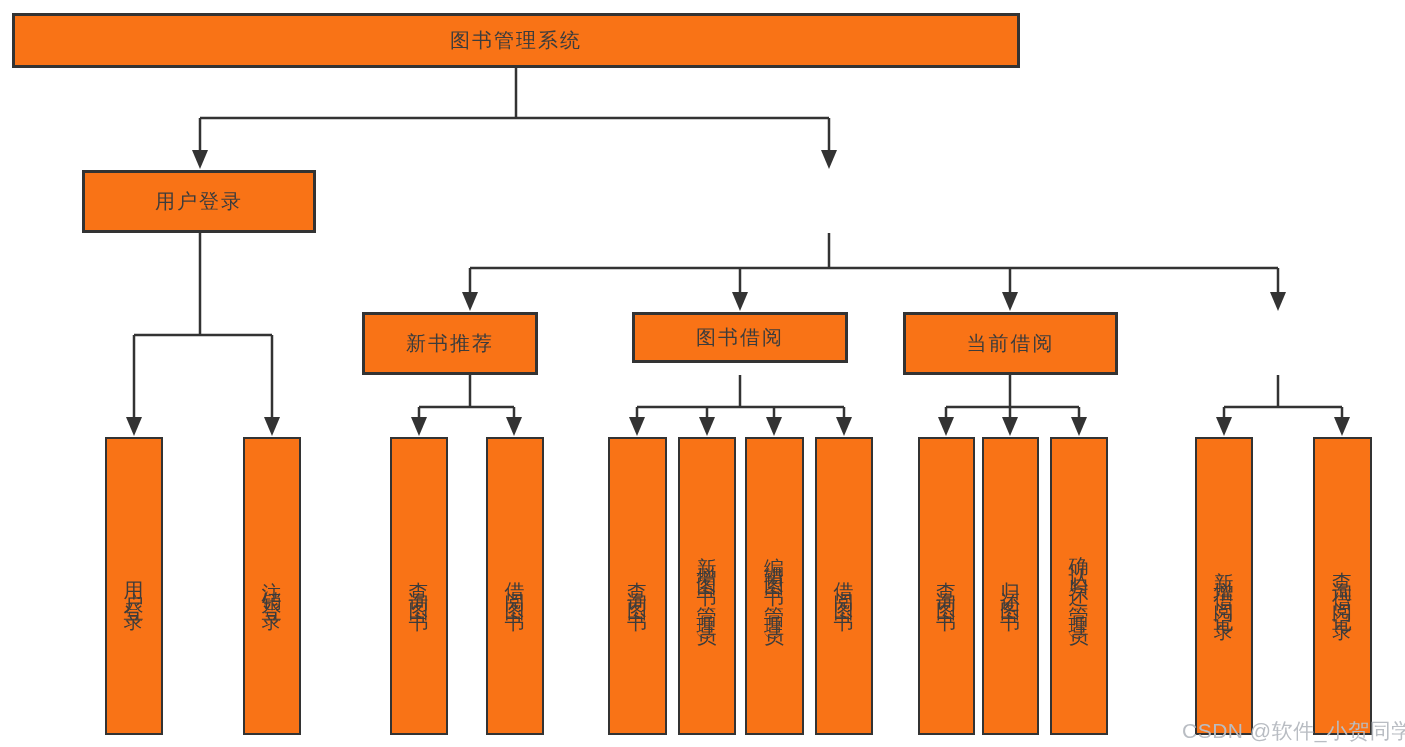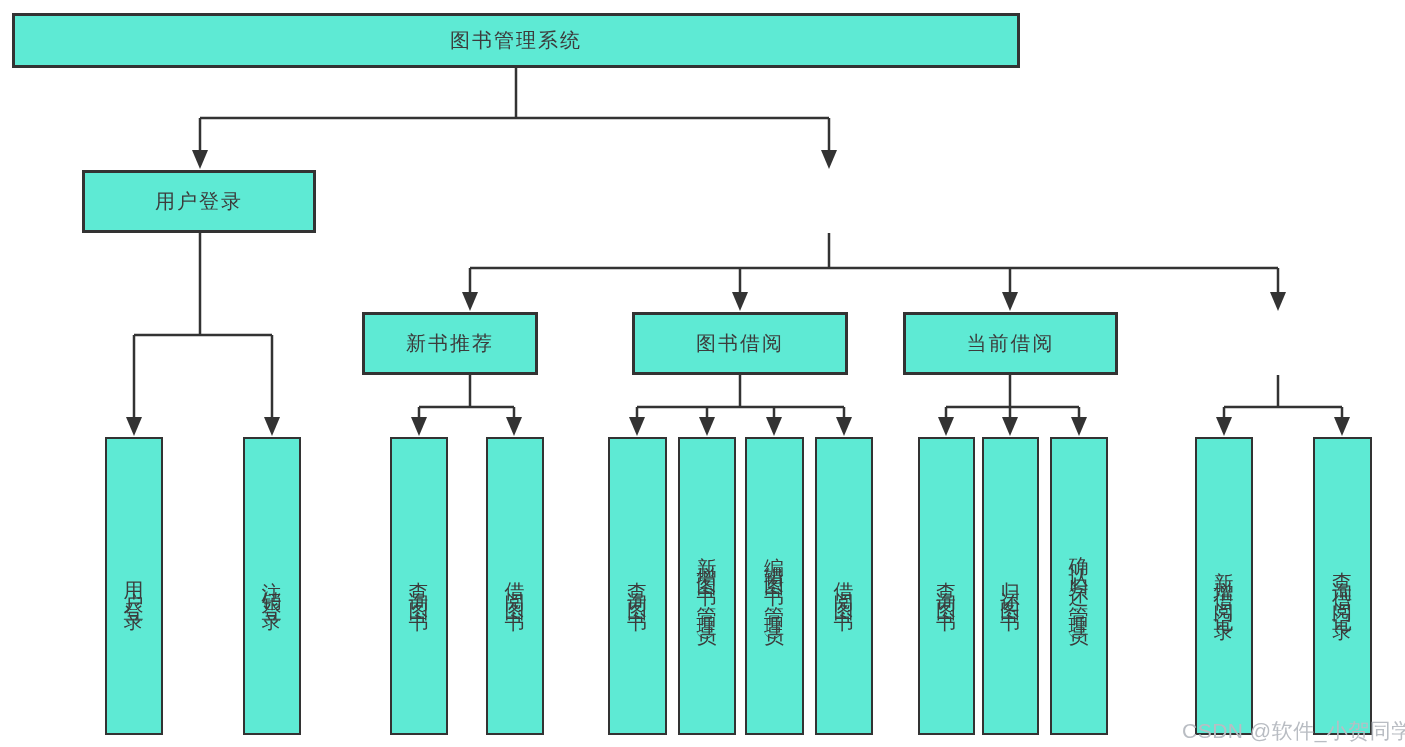--- a/index.html
+++ b/index.html
@@ -6,21 +6,21 @@
   #stage{
     position:relative;
     width:1405px;height:747px;
     background:#ffffff;
     overflow:hidden;
     font-family:"Liberation Sans","DejaVu Sans",sans-serif;
     color:#3c3c3c;
   }
   .box{
     position:absolute;
-    background:#5eead4;
+    background:#f97316;
     border:3px solid #333333;
     box-sizing:border-box;
     display:flex;
     align-items:center;
     justify-content:center;
     z-index:2;
   }
   .hbox span{
     font-size:20px;
     letter-spacing:2px;
@@ -117,21 +117,21 @@
     <span>图书管理系统</span>
   </div>
 
   <div class="box hbox" style="left:82px;top:170px;width:234px;height:63px">
     <span>用户登录</span>
   </div>
 
   <div class="box hbox" style="left:362px;top:312px;width:176px;height:63px">
     <span>新书推荐</span>
   </div>
-  <div class="box hbox" style="left:632px;top:312px;width:216px;height:63px">
+  <div class="box hbox" style="left:632px;top:312px;width:216px;height:51px">
     <span>图书借阅</span>
   </div>
   <div class="box hbox" style="left:903px;top:312px;width:215px;height:63px">
     <span>当前借阅</span>
   </div>
 
   <div class="box vbox" style="left:105px;top:437px;width:58px;height:298px">
     <span>用户登录</span>
   </div>
   <div class="box vbox" style="left:243px;top:437px;width:58px;height:298px">

